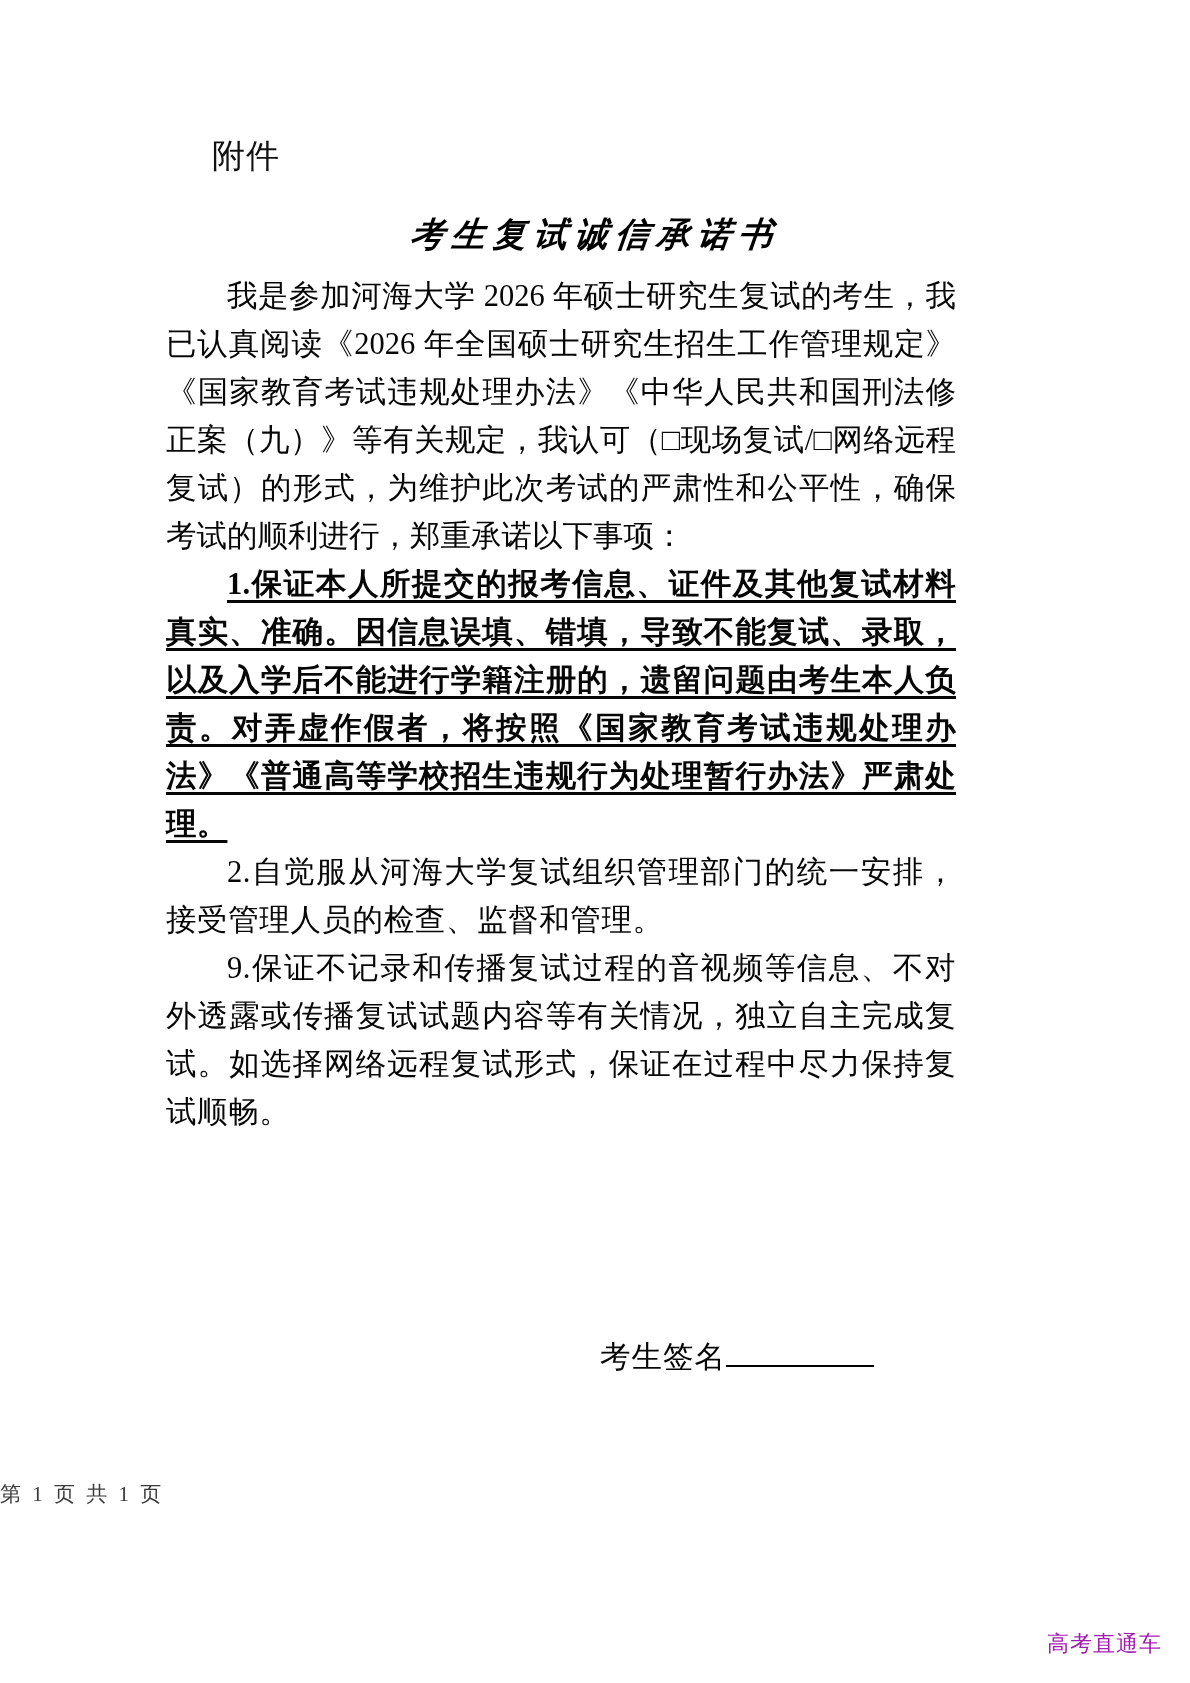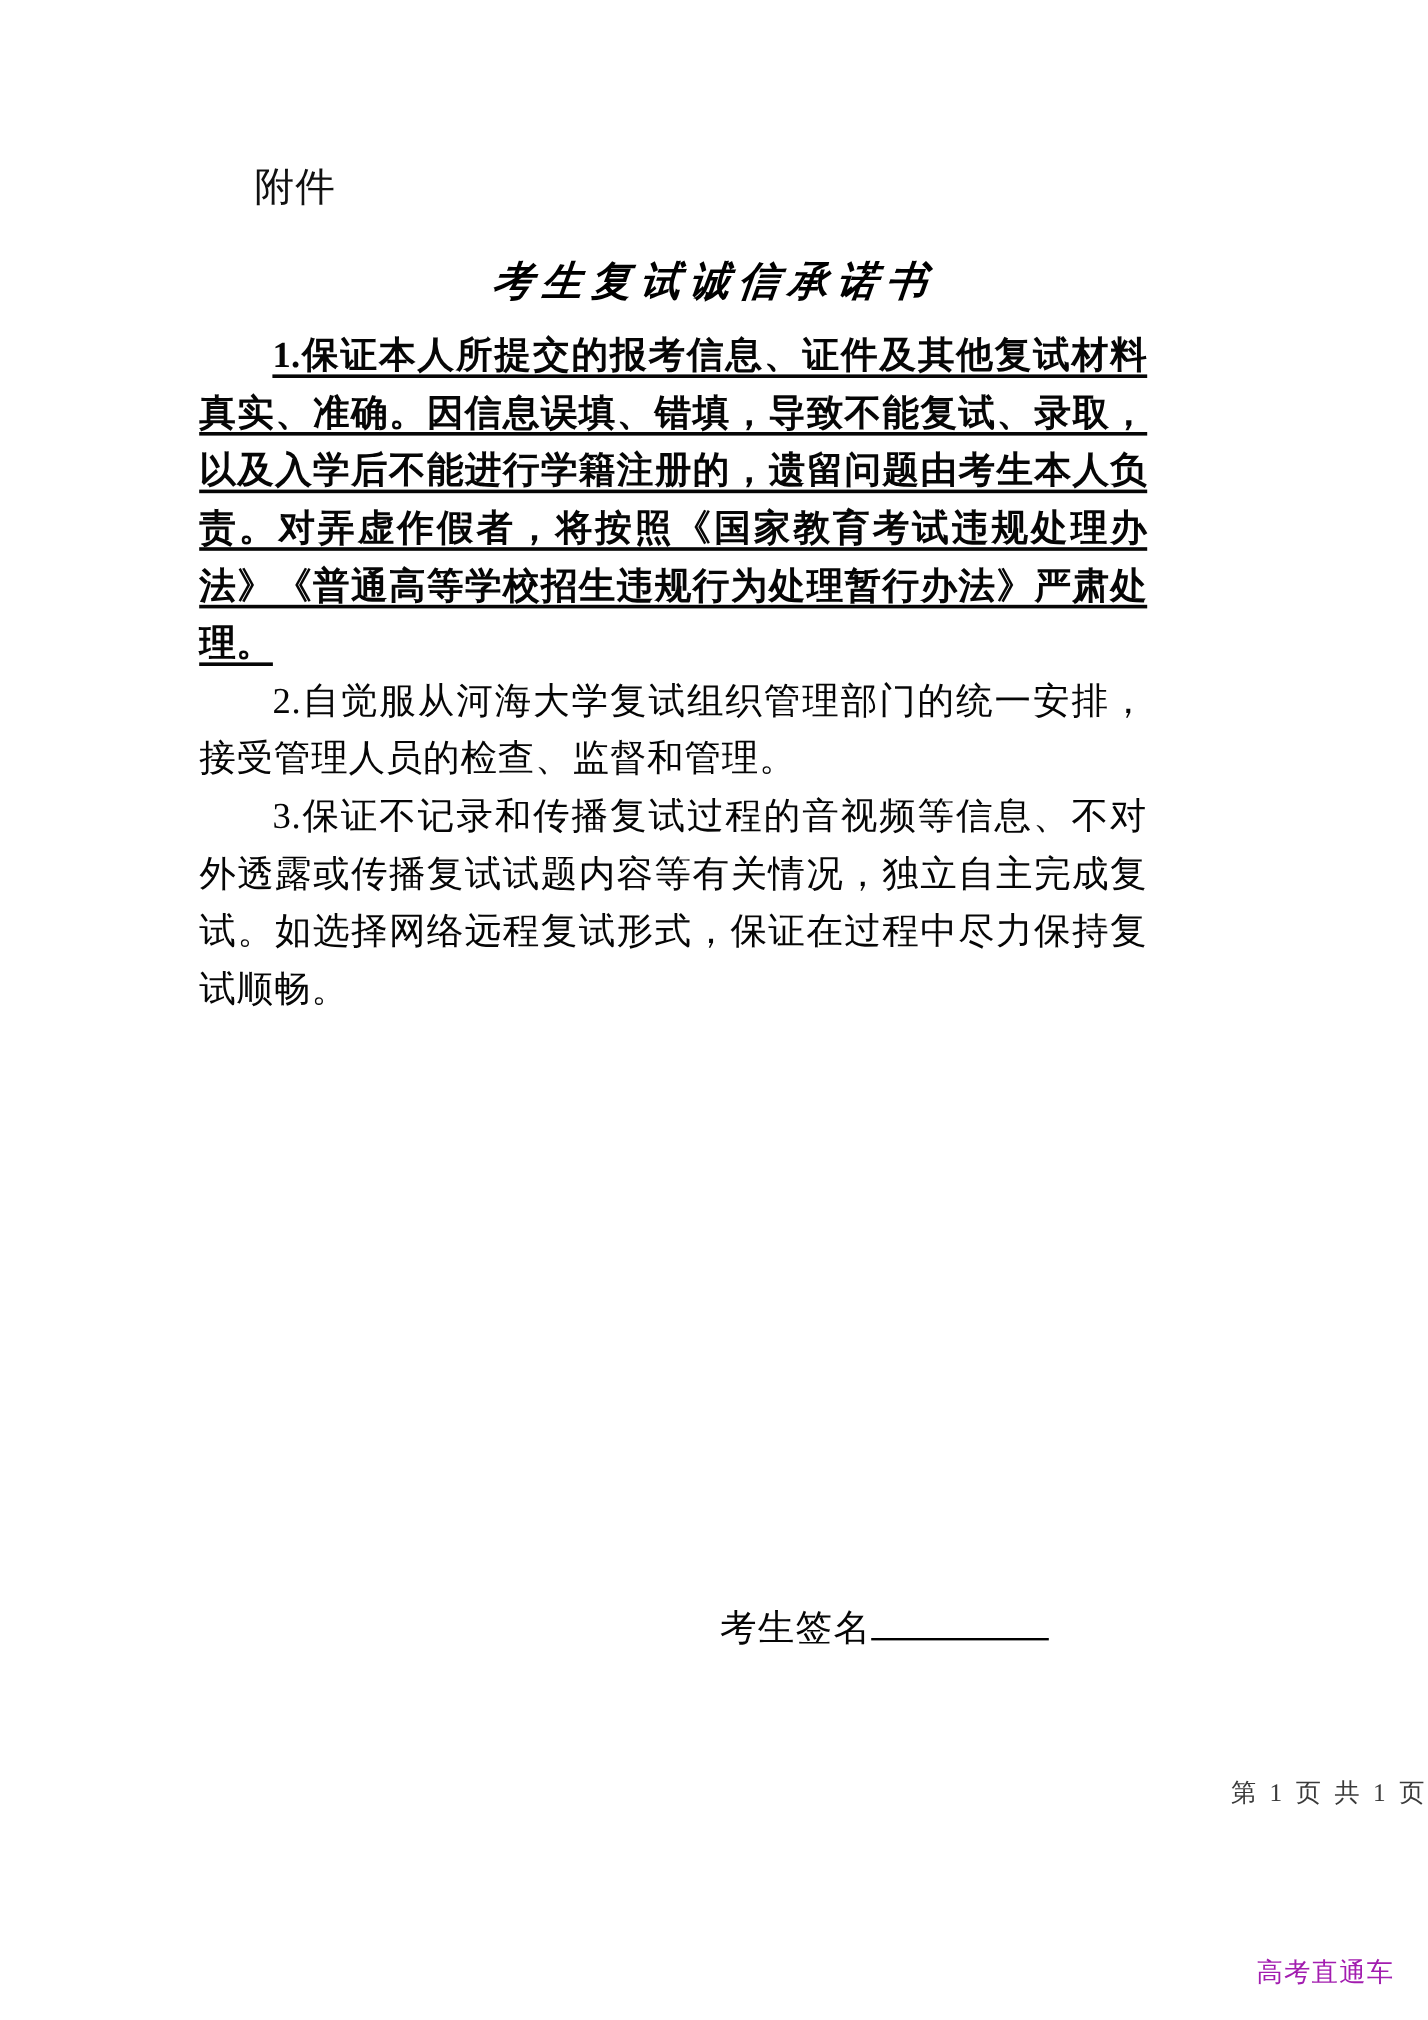--- a/index.html
+++ b/index.html
@@ -99,21 +99,21 @@
   }
   .blank-long  { width: 148px; }
   .blank-short { width: 56px; }
 
   
   .page-footer {
     position: absolute;
     left: 0;
     right: 0;
     top: 1480px;
-    text-align: right;
+    text-align: left;
     font-family: "Liberation Serif", "DejaVu Serif", serif;
     font-size: 21px;
     color: #3a3a3a;
     letter-spacing: 3px;
   }
 
   
   .watermark {
     position: absolute;
     right: 28px;
@@ -128,26 +128,27 @@
 <body>
 
 <div id="page">
 
   <div class="attachment-label">附件</div>
 
   <div class="doc-title">考生复试诚信承诺书</div>
 
   <div class="body-block">
 
+    <p class="para tight">我是参加河海大学 2026 年硕士研究生复试的考生，我已认真阅读《2026 年全国硕士研究生招生工作管理规定》《国家教育考试违规处理办法》《中华人民共和国刑法修正案（九）》等有关规定，我认可（□现场复试/□网络远程复试）的形式，为维护此次考试的严肃性和公平性，确保考试的顺利进行，郑重承诺以下事项：</p>
 
     <p class="para bold-underline">1.保证本人所提交的报考信息、证件及其他复试材料真实、准确。因信息误填、错填，导致不能复试、录取，以及入学后不能进行学籍注册的，遗留问题由考生本人负责。对弄虚作假者，将按照《国家教育考试违规处理办法》《普通高等学校招生违规行为处理暂行办法》严肃处理。</p>
 
     <p class="para">2.自觉服从河海大学复试组织管理部门的统一安排，接受管理人员的检查、监督和管理。</p>
 
-    <p class="para">3.保证不记录和传播复试过程的音视频等信息、不对外透露或传播复试试题内容等有关情况，独立自主完成复试。如选择网络远程复试形式，保证在过程中尽力保持复试顺畅。</p>
+    <p class="para">9.保证不记录和传播复试过程的音视频等信息、不对外透露或传播复试试题内容等有关情况，独立自主完成复试。如选择网络远程复试形式，保证在过程中尽力保持复试顺畅。</p>
 
 
   </div>
 
   <div class="sign-block">
     <div class="sign-row">
       <span>考生签名</span><span class="blank-line blank-long"></span>
     </div>
   </div>
 

